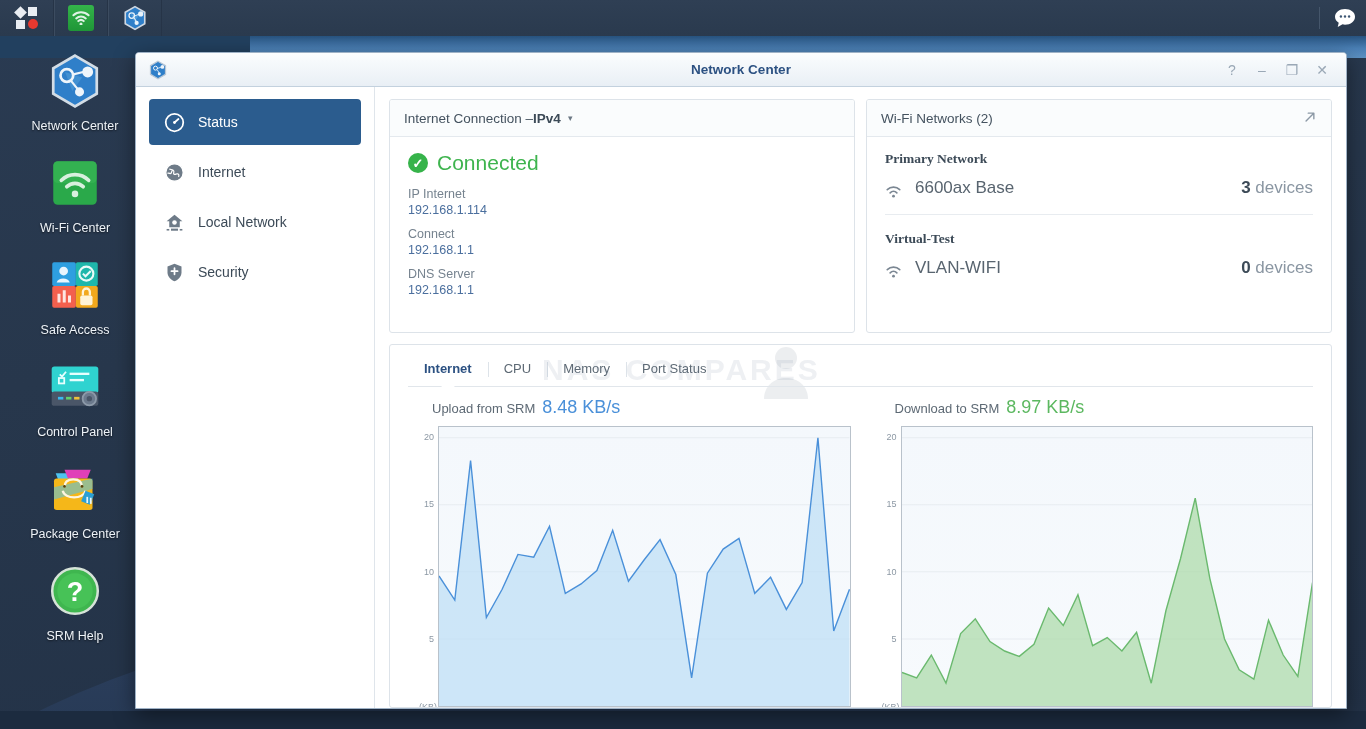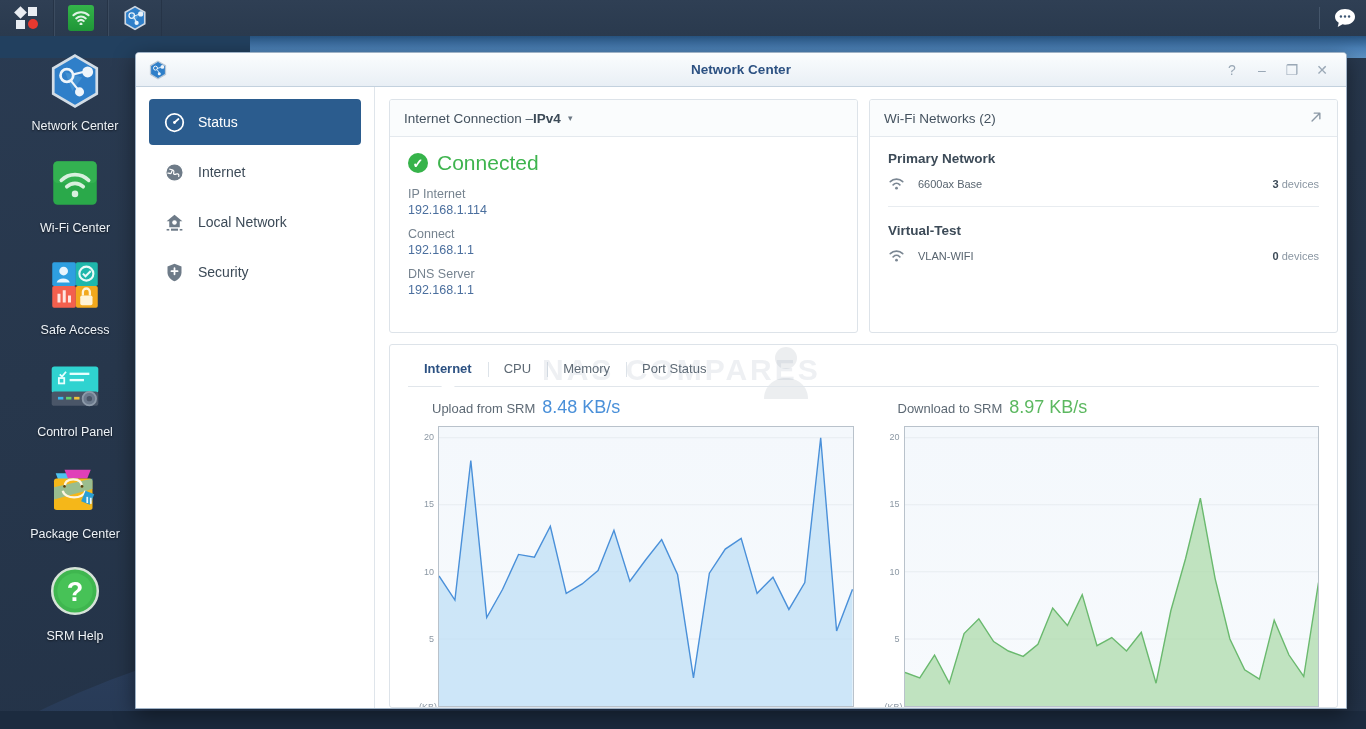--- a/index.html
+++ b/index.html
@@ -153,21 +153,21 @@
     color: #3c4a57; font-size: 14px; cursor: pointer;
     margin-bottom: 4px;
   }
   .nav-item.active { background: #2b5c8e; color: #fff; }
   .nav-ic { width: 22px; height: 22px; margin-right: 13px; display: flex; align-items: center; justify-content: center; }
 
   
   #content {
     flex: 1; min-width: 0;
     background: #fff;
-    padding: 12px 8px 0 14px;
+    padding: 12px 14px 0 14px;
     display: flex; flex-direction: column;
   }
   #toprow { display: flex; gap: 11px; height: 234px; flex: 0 0 234px; }
   .panel {
     border: 1px solid #dde3e9; border-radius: 3px;
     background: #fff; display: flex; flex-direction: column;
     overflow: hidden;
   }
   .panel-head {
     height: 37px; flex: 0 0 37px;
@@ -190,22 +190,22 @@
     display: flex; align-items: center; justify-content: center; font-weight: bold;
   }
   .conn-text { font-size: 21px; color: #3eb44e; }
 
   .field { margin-bottom: 10px; }
   .field-label { font-size: 12.5px; color: #76838f; margin-bottom: 2px; }
   .field-value { font-size: 12.5px; color: #4b6f9e; }
 
   .link-ic { margin-left: auto; color: #8c99a6; font-size: 15px; cursor: pointer; }
 
-  .wifi-group-title { font-size: 13.5px; font-weight: bold; color: #3c4a57; margin-bottom: 11px; }
-  .wifi-row { display: flex; align-items: center; font-size: 11px; color: #58646f; }
+  .wifi-group-title { font-size: 13.5px; font-weight: bold; color: #3c4a57; margin-bottom: 11px; font-family: Liberation Serif, serif; }
+  .wifi-row { display: flex; align-items: flex-end; font-size: 17px; color: #58646f; }
   .wifi-row .wic { width: 20px; margin-right: 10px; display: flex; align-items: center; }
   .wifi-count { margin-left: auto; color: #8a96a2; }
   .wifi-count b { color: #3c4a57; }
   .wifi-sep { height: 1px; background: #e8ecf0; margin: 16px 0; }
 
   
   #panel-graph {
     margin-top: 11px; flex: 1; min-height: 0;
     display: flex; flex-direction: column;
     position: relative;

